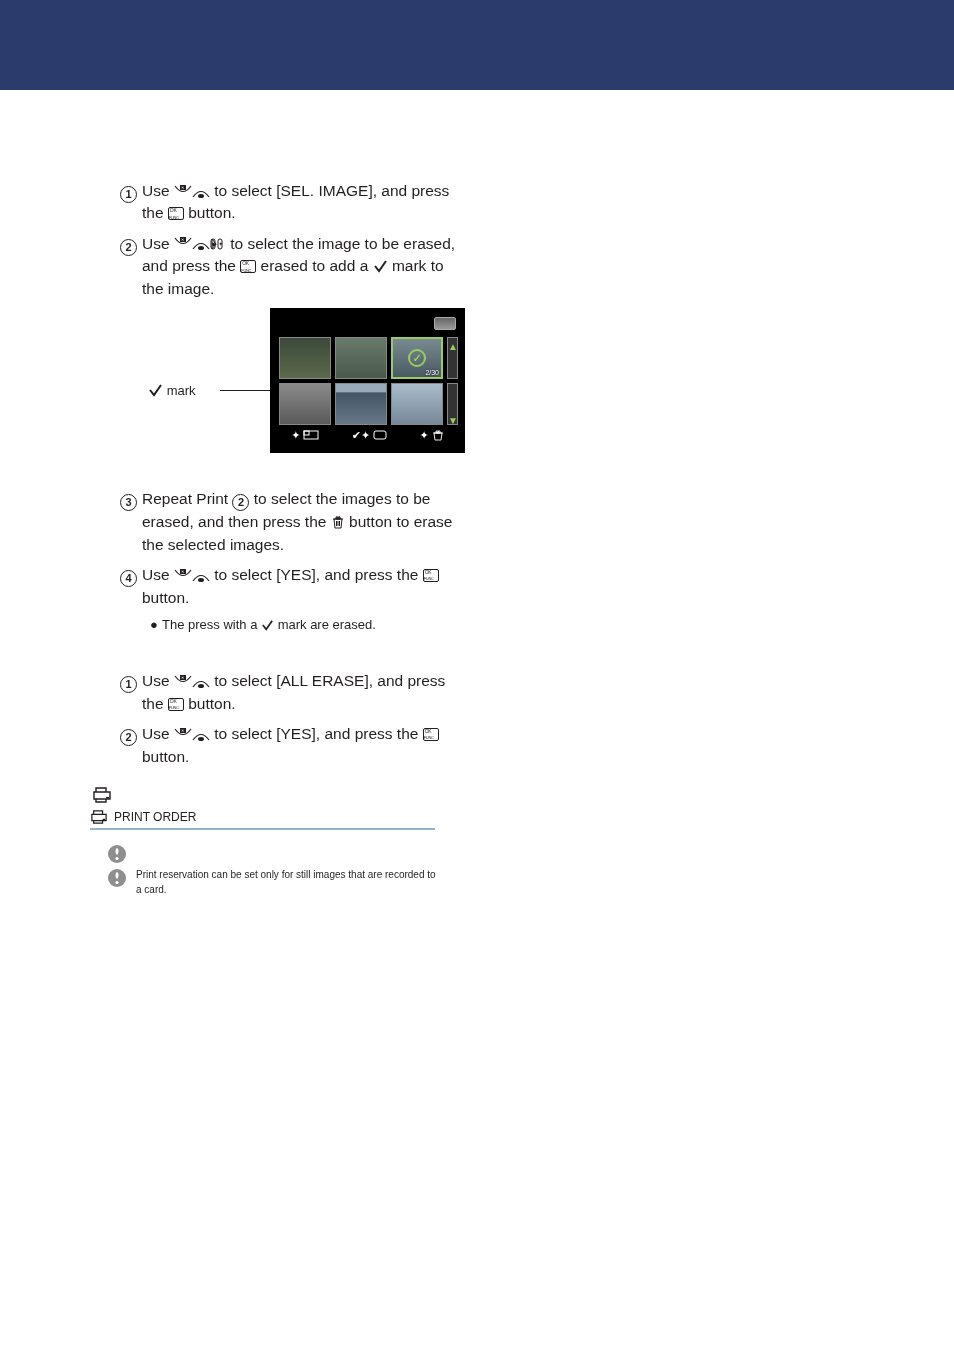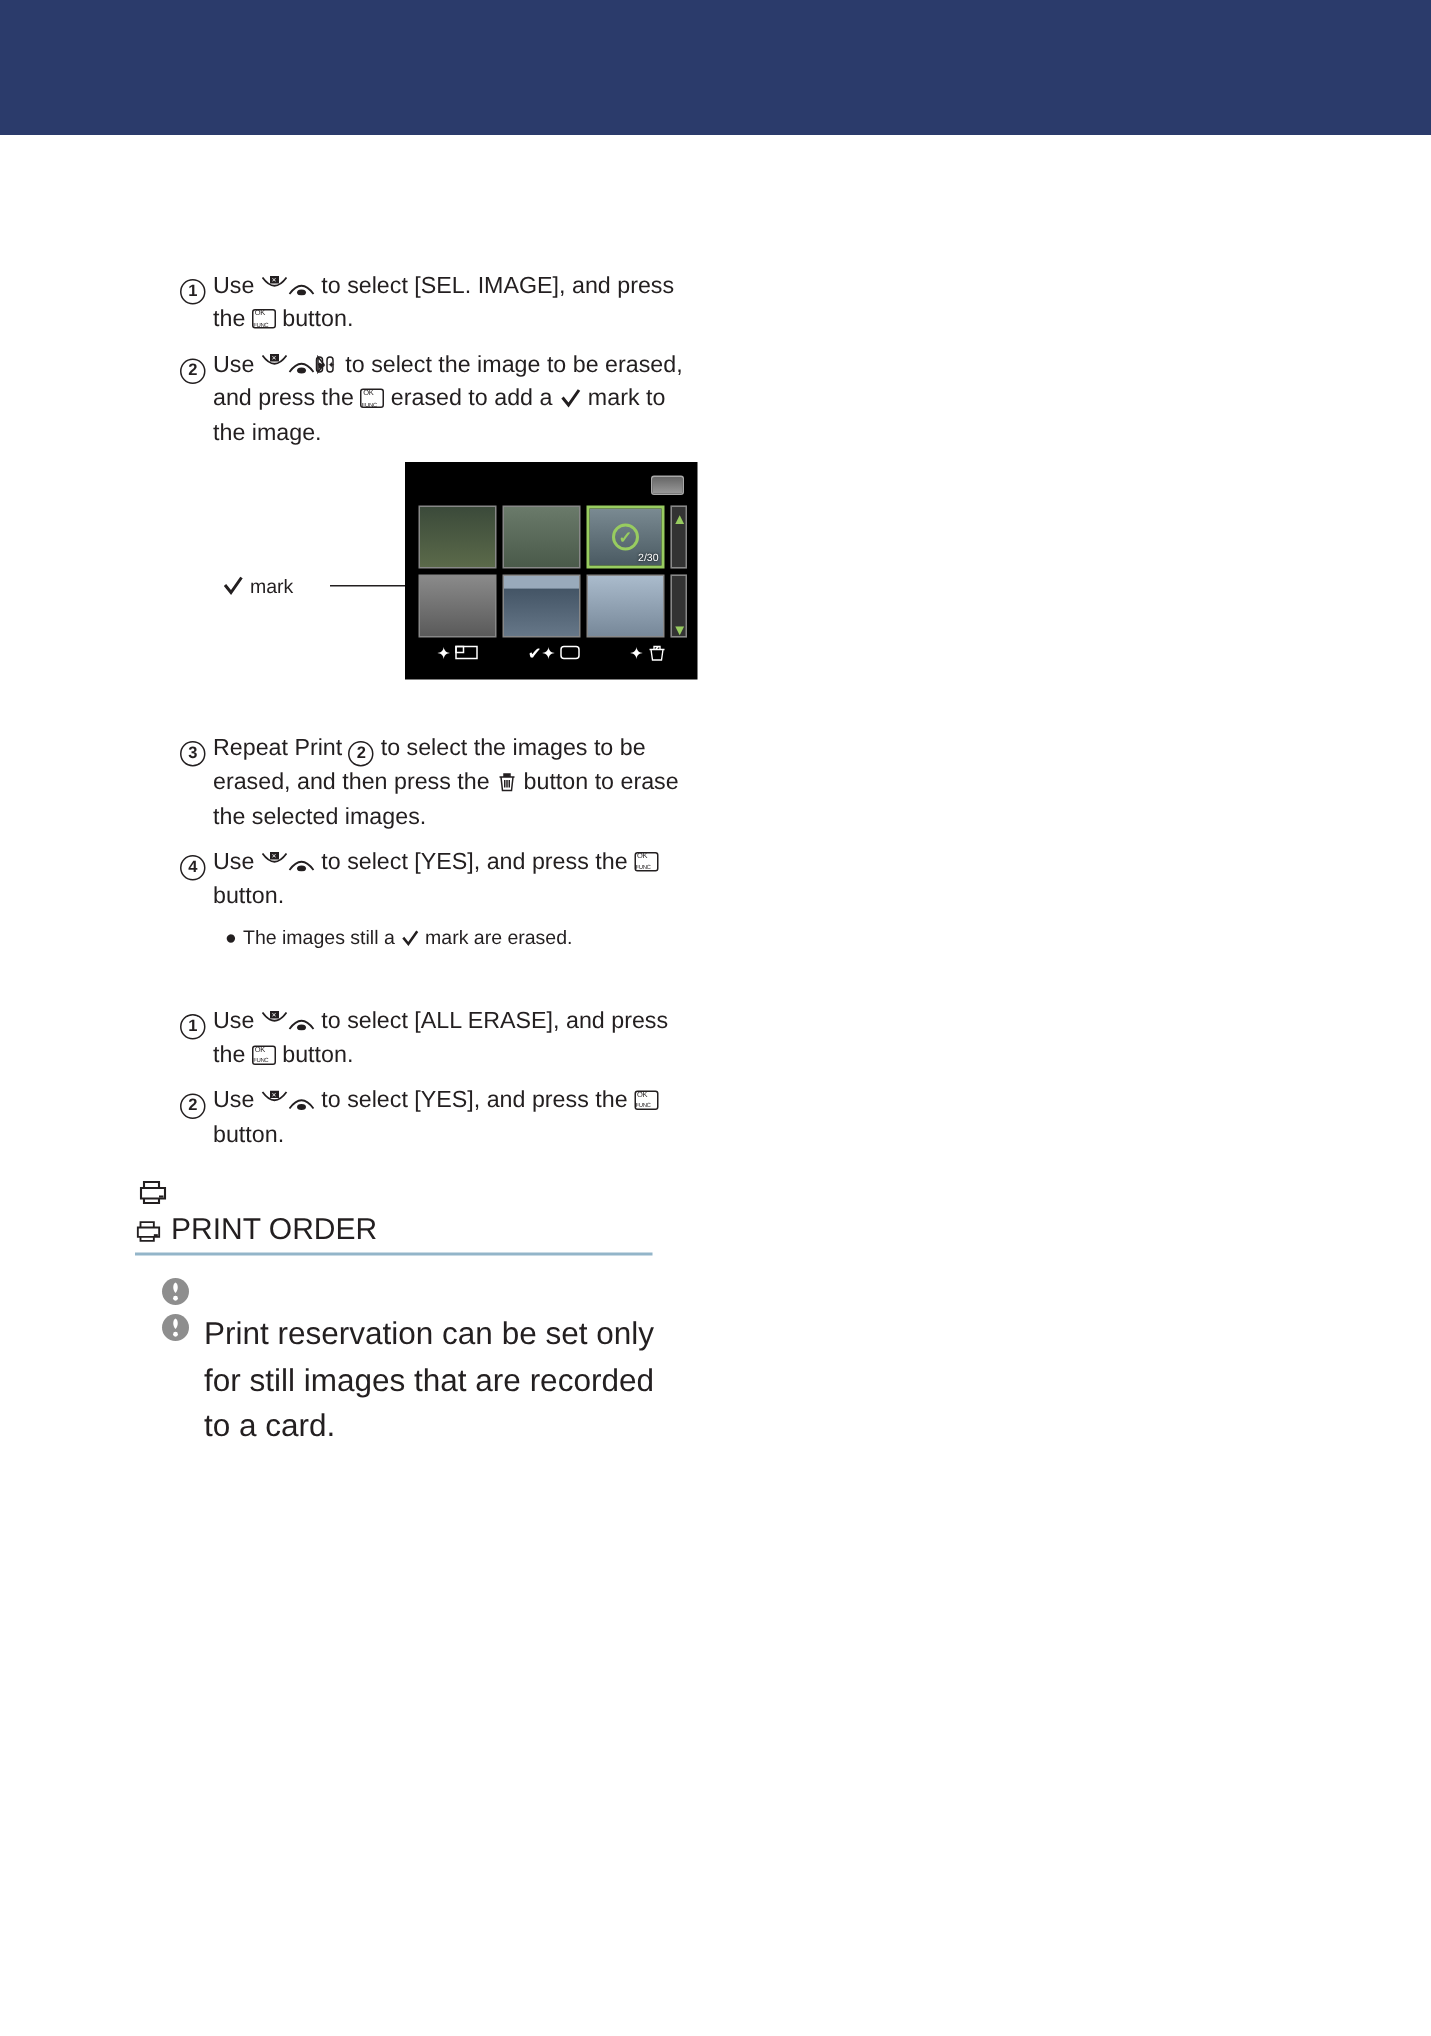--- a/index.html
+++ b/index.html
@@ -35,24 +35,24 @@
   .t7 { left:116px; top:70px; width:52px; height:42px; background:linear-gradient(#abc,#789); }
   .t8 { left:172px; top:70px; width:11px; height:42px; background:#333;}
   .t8a { position:absolute; right:2px; top:102px; color:#98cc60; font-size:10px; }
   .lcd-bot { position:absolute; left:0; right:0; bottom:4px; height:18px; display:flex; justify-content:space-around; align-items:center; }
   .lcd-bot span{ color:#fff; font-size:11px; display:flex; align-items:center; gap:3px;}
   .bullet-row { display:flex; align-items:flex-start; font-size:13px; margin-left:30px; margin-top:2px; }
   .bullet-row .dot{ flex:0 0 12px; }
   .section-sep { height: 38px; }
   .print-head { margin-top: 18px; }
   .pi-row1 { font-size:15.5px; font-weight:400; display:flex; align-items:center; gap:6px; }
-  .pi-row2 { font-size:20px; display:flex; align-items:center; gap:6px; border-bottom:2.5px solid #93b5c9; padding:2px 0 3px 0; margin-top:3px; width:345px;}
+  .pi-row2 { font-size:12px; display:flex; align-items:center; gap:6px; border-bottom:2.5px solid #93b5c9; padding:2px 0 3px 0; margin-top:3px; width:345px;}
   .mark-callout { display:flex; align-items:flex-start; gap:8px; margin:14px 0 0 6px;}
   .mark-callout .mi{flex:0 0 22px; display:flex;align-items:center;justify-content:center;}
-  .mark-callout .mt{font-size:21px; line-height:1.45;}
+  .mark-callout .mt{font-size:10px; line-height:1.45;}
   .print-icon { display:inline-block; vertical-align:-3px;}
 </style>
 </head>
 <body>
 
 <div class="topbar"></div>
 
 <div class="page">
   <div class="col">
 
@@ -165,21 +165,21 @@
         </svg>
         <span> to select [YES], and press the </span>
         <span class="ok-func"></span>
         <span> button.</span>
       </div>
     </div>
 
     <div class="bullet-row">
       <div class="dot">●</div>
       <div>
-        <span>The images still a </span>
+        <span>The press with a </span>
         <svg class="checkmark" width="13" height="11" viewBox="0 0 15 13">
             <path d="M2 6 L6 11 L13 1" fill="none" stroke="#231f20" stroke-width="2"></path>
           </svg>
         <span> mark are erased.</span>
       </div>
     </div>
 
     <div class="section-sep"></div>
 
     <div class="step">

